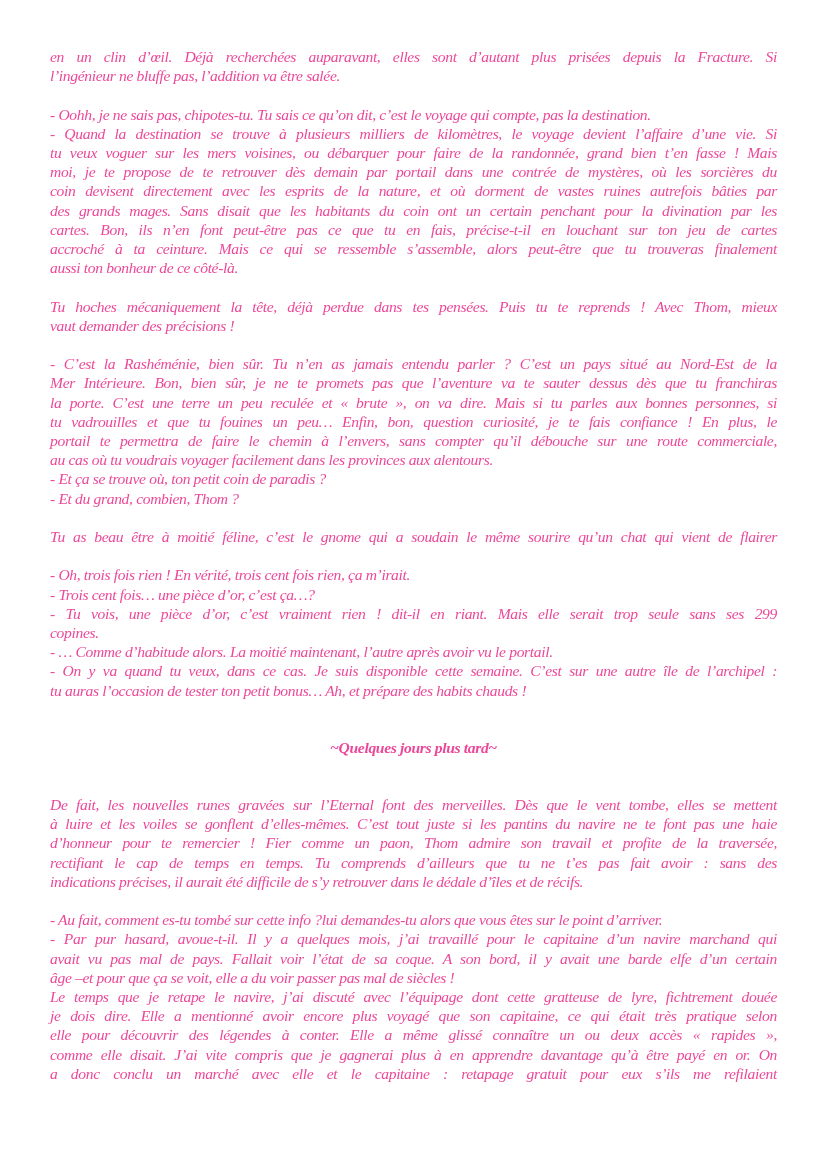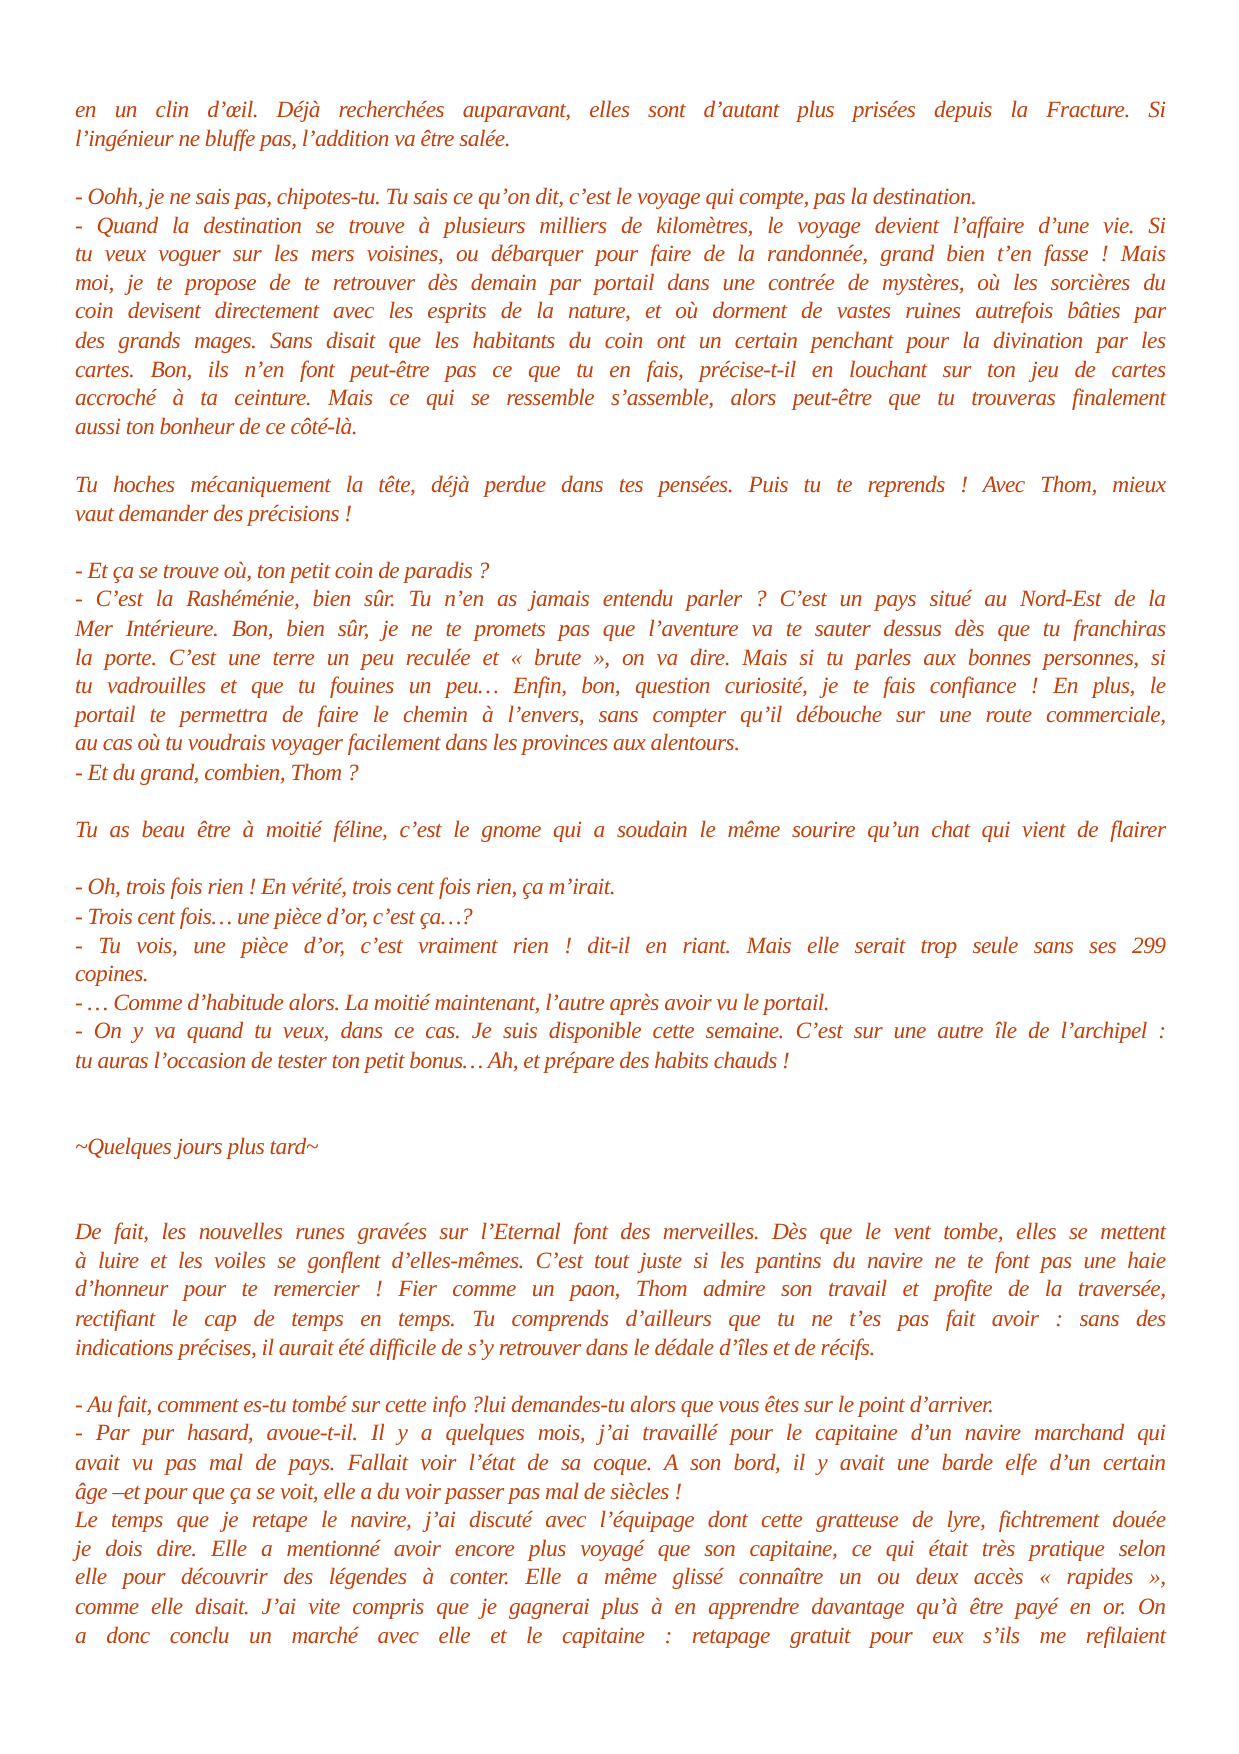--- a/index.html
+++ b/index.html
@@ -1,27 +1,26 @@
 <!DOCTYPE html>
 <html><head>
 <meta charset="utf-8">
 <style>
   html, body { margin: 0; padding: 0; background: #ffffff; }
   body { width: 826px; height: 1169px; position: relative; overflow: hidden; }
   .page {
     position: absolute; left: 50px; top: 47px; width: 727px;
     font-family: "Liberation Serif", "DejaVu Serif", serif;
-    font-style: italic; font-size: 15.6px; line-height: 19.2px; color: #c2410c;
+    font-style: italic; font-size: 15.6px; line-height: 19.2px; color: #ec4899;
     letter-spacing: -0.35px;
-    margin-top: 17px;
   }
   .para { margin: 0; text-align: justify; }
   .gap { height: 19.2px; }
   .gap2 { height: 38px; }
-  .heading { font-weight: normal; font-size: 15.6px; margin: 0; }
+  .heading { text-align: center; font-weight: bold; font-size: 15.6px; margin: 0; }
   .line { display: block; text-align: justify; text-align-last: justify; }
   .line.end { text-align-last: left; }
 </style>
 </head>
 <body>
 
 <div class="page" id="page">
     <div class="para">
       <span class="line">en un clin d’œil. Déjà recherchées auparavant, elles sont d’autant plus prisées depuis la Fracture. Si</span>
       <span class="line end">l’ingénieur ne bluffe pas, l’addition va être salée.</span>
@@ -40,29 +39,29 @@
       <span class="line">accroché à ta ceinture. Mais ce qui se ressemble s’assemble, alors peut-être que tu trouveras finalement</span>
       <span class="line end">aussi ton bonheur de ce côté-là.</span>
     </div>
     <div class="gap"></div>
     <div class="para">
       <span class="line">Tu hoches mécaniquement la tête, déjà perdue dans tes pensées. Puis tu te reprends ! Avec Thom, mieux</span>
       <span class="line end">vaut demander des précisions !</span>
     </div>
     <div class="gap"></div>
     <div class="para">
-      <span class="line end">- Et ça se trouve où, ton petit coin de paradis ?</span>
-    </div>
-    <div class="para">
       <span class="line">- C’est la Rashéménie, bien sûr. Tu n’en as jamais entendu parler ? C’est un pays situé au Nord-Est de la</span>
       <span class="line">Mer Intérieure. Bon, bien sûr, je ne te promets pas que l’aventure va te sauter dessus dès que tu franchiras</span>
       <span class="line">la porte. C’est une terre un peu reculée et « brute », on va dire. Mais si tu parles aux bonnes personnes, si</span>
       <span class="line">tu vadrouilles et que tu fouines un peu… Enfin, bon, question curiosité, je te fais confiance ! En plus, le</span>
       <span class="line">portail te permettra de faire le chemin à l’envers, sans compter qu’il débouche sur une route commerciale,</span>
       <span class="line end">au cas où tu voudrais voyager facilement dans les provinces aux alentours.</span>
+    </div>
+    <div class="para">
+      <span class="line end">- Et ça se trouve où, ton petit coin de paradis ?</span>
     </div>
     <div class="para">
       <span class="line end">- Et du grand, combien, Thom ?</span>
     </div>
     <div class="gap"></div>
     <div class="para">
       <span class="line">Tu as beau être à moitié féline, c’est le gnome qui a soudain le même sourire qu’un chat qui vient de flairer</span>
     </div>
     <div class="gap"></div>
     <div class="para">

